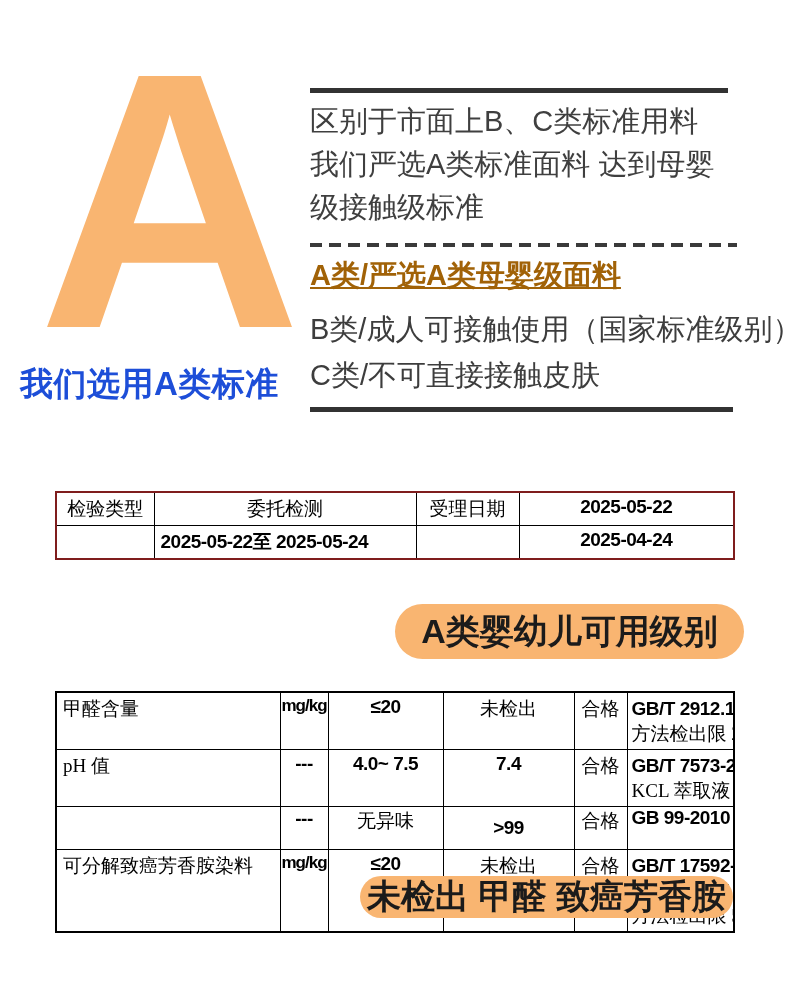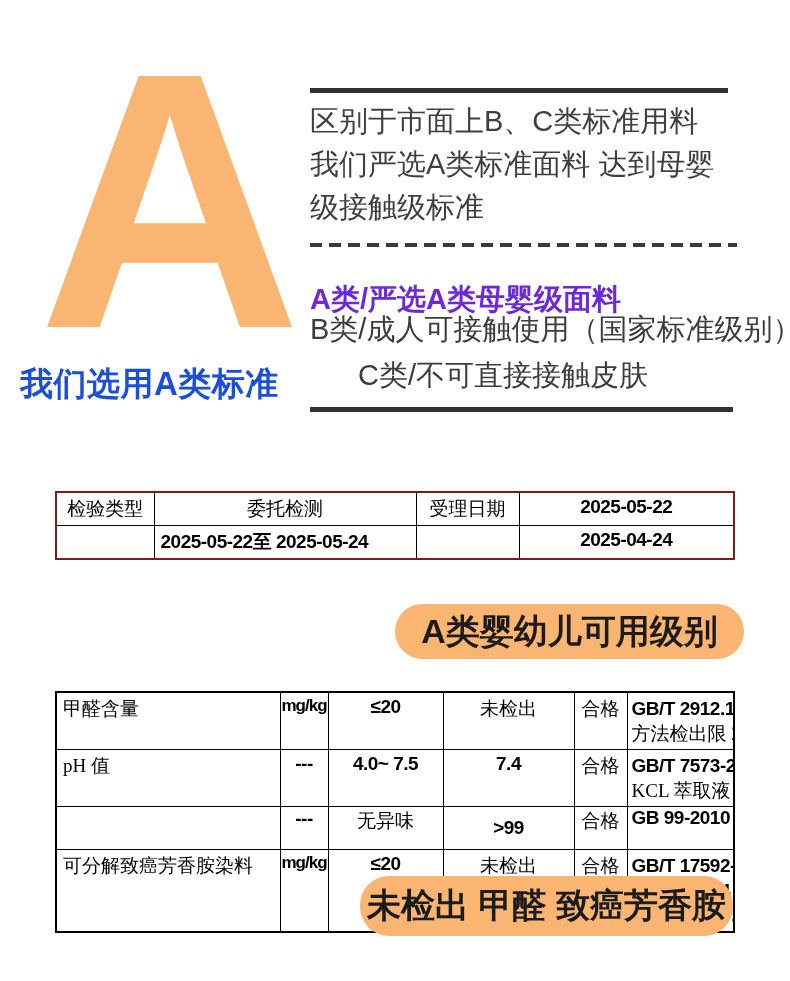--- a/index.html
+++ b/index.html
@@ -30,23 +30,23 @@
   .intro {
     position: absolute; left: 310px; top: 100px; width: 460px;
     font-size: 29px; line-height: 43px; color: #3f3f3f;
   }
   .intro span { display: block; white-space: nowrap; }
   .dashed-divider {
     position: absolute; left: 310px; top: 243px; width: 427px; height: 4px;
     background: repeating-linear-gradient(90deg, #3a3a3a 0 12px, transparent 12px 19px);
   }
   .grade-line { position: absolute; left: 310px; font-size: 29px; white-space: nowrap; color: #3d3d3d; }
-  .grade-a { top: 280px; font-weight: bold; color: #6d28d9; }
+  .grade-a { top: 256px; font-weight: bold; color: #a16207; text-decoration: underline; }
   .grade-b { top: 310px; }
-  .grade-c { top: 356px; margin-left: 48px; }
+  .grade-c { top: 356px; }
 
   
   table {
     border-collapse: collapse; table-layout: fixed;
     position: absolute; background: #fff;
   }
   td {
     border: 1px solid #000;
     font-family: "Liberation Serif", "DejaVu Serif", serif;
     font-size: 19px; color: #000;
@@ -63,21 +63,21 @@
   #results-table td.c { text-align: center; }
   #results-table .m-line { line-height: 25px; white-space: nowrap; }
 
   
   .badge {
     position: absolute; background: var(--accent-orange, #F9B571);
     border-radius: 29px; display: flex; align-items: center; justify-content: center;
     font-weight: bold; font-size: 34px; color: #1b1b1b; white-space: nowrap;
   }
   .badge-grade { left: 395px; top: 604px; width: 349px; height: 55px; }
-  .badge-result { left: 360px; top: 876px; width: 373px; height: 60px; }
+  .badge-result { left: 360px; top: 876px; width: 373px; height: 42px; }
 </style>
 </head>
 <body>
 
 <div id="page">
 
   <div class="big-letter">A</div>
   <div class="hero-caption">我们选用A类标准</div>
 
   <div class="rule rule-top"></div>

